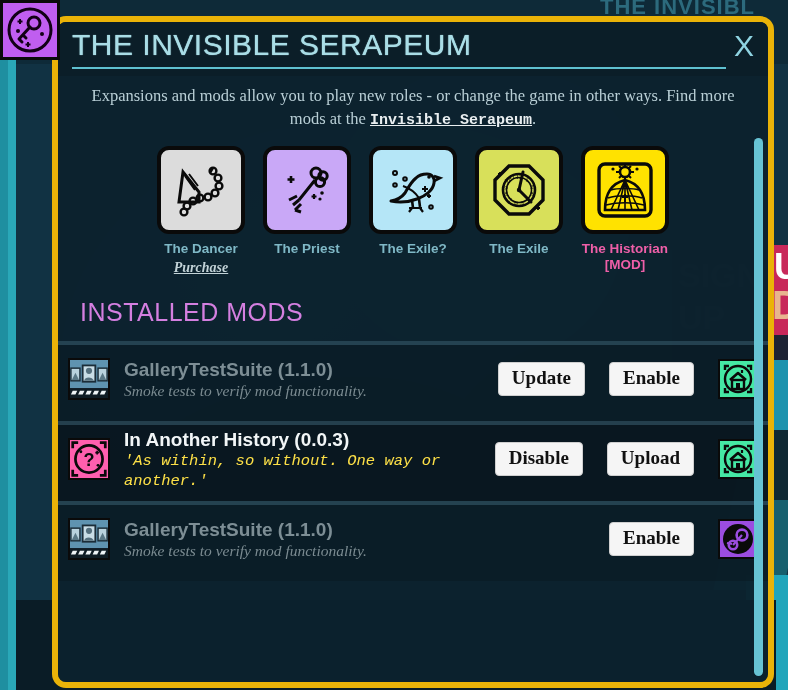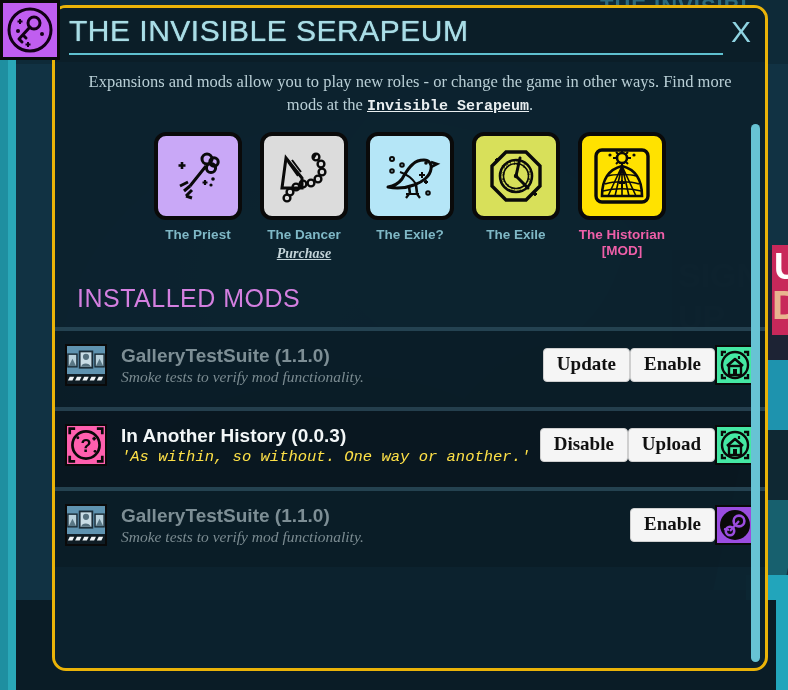--- a/index.html
+++ b/index.html
@@ -61,23 +61,23 @@
     position:absolute;left:120px;top:380px;width:420px;height:300px;
     background:#143c4f;border-radius:45% 55% 60% 40%;transform:rotate(-10deg);opacity:.7;
   }
   .bg-blob3{
     position:absolute;left:420px;top:330px;width:200px;height:330px;
     background:#0f2f3e;border-radius:55% 45% 50% 50%;transform:rotate(25deg);opacity:.8;
   }
 
   
   #modal{
-    position:absolute;left:52px;top:5px;width:710px;height:660px;
+    position:absolute;left:52px;top:16px;width:710px;height:660px;
     background:rgba(12,33,44,0.93);
-    border:3px solid #eab308;
+    border:6px solid #eab308;
     border-radius:14px;
     overflow:hidden;
   }
   #modal-header{
     position:relative;height:54px;background:#0b1e28;
   }
   .modal-title{
     position:absolute;left:14px;top:6px;
     font-family:"Liberation Sans", sans-serif;
     font-size:30px;font-weight:normal;letter-spacing:.5px;
@@ -155,21 +155,21 @@
   .mod-name{
     font-family:"Liberation Sans", sans-serif;
     font-weight:bold;font-size:19px;line-height:23px;color:#7d8e95;
   }
   .mod-row.enabled .mod-name{color:#f2f6f7;}
   .mod-desc{
     font-family:"Liberation Serif", serif;
     font-style:italic;font-size:15.5px;line-height:20px;color:#7b8b91;
   }
   .mod-row.enabled .mod-desc{color:#fde047;font-family:Liberation Mono, monospace;}
-  .mod-actions{display:flex;align-items:center;gap:0;flex:0 0 auto;}
+  .mod-actions{display:flex;align-items:center;gap:24px;flex:0 0 auto;}
   .btn{
     background:#f5f5f5;color:#111;border:1px solid #cfcfcf;border-radius:4px;
     font-family:"Liberation Serif", serif;font-weight:bold;font-size:19px;
     padding:3px 13px 5px 13px;cursor:pointer;line-height:24px;
   }
   .src-badge{
     width:40px;height:40px;flex:0 0 40px;border:2px solid #0a0a0a;box-sizing:border-box;
     display:flex;align-items:center;justify-content:center;
   }
   .src-local{background:#45e8a4;}
@@ -245,39 +245,20 @@
   </div>
 
   <div id="modal-body">
     <div class="body-tint"></div>
 
     <div class="intro">
       <span>Expansions and mods allow you to play new roles - or change the game in other ways. Find more mods at the </span><a href="#">Invisible Serapeum</a><span>.</span>
     </div>
 
     <div class="roles">
-
-      <div class="role">
-        <div class="role-tile" style="background:#c9a8f7;">
-          <svg width="64" height="64" viewBox="0 0 64 64">
-            <g fill="none" stroke="#0a0a0a" stroke-width="3">
-              <circle cx="41" cy="15" r="5"></circle>
-                <circle cx="48" cy="18" r="4.2"></circle>
-              <circle cx="45" cy="24" r="4.6"></circle>
-              <path d="M40 22 L24 42 M24 42 L18 47 M22 38 L14 42"></path>
-              <path d="M26 46 L20 52 M20 52 L26 54"></path>
-            </g>
-            <path d="M16 18 l0 7 M12.5 21.5 l7 0" stroke="#0a0a0a" stroke-width="2.6"></path>
-            <path d="M39 36 l0 5 M36.5 38.5 l5 0" stroke="#0a0a0a" stroke-width="2.2"></path>
-            <circle cx="47" cy="35" r="1.8" fill="#0a0a0a"></circle>
-            <circle cx="45" cy="41" r="1.6" fill="#0a0a0a"></circle>
-          </svg>
-        </div>
-        <div class="role-label">The Priest</div>
-      </div>
 
       <div class="role">
         <div class="role-tile" style="background:#dcdcdc;">
           <svg width="64" height="64" viewBox="0 0 64 64">
             <path d="M14 14 L30 34 L30 44 L10 44 Z" fill="none" stroke="#0a0a0a" stroke-width="3"></path>
             <path d="M16 18 L26 32 M20 16 L29 28" stroke="#0a0a0a" stroke-width="2"></path>
             <g fill="none" stroke="#0a0a0a" stroke-width="2.4">
               <circle cx="44" cy="13" r="3.4"></circle>
                 <circle cx="49" cy="20" r="3.4"></circle>
               <circle cx="50" cy="28" r="3.4"></circle>
@@ -286,20 +267,39 @@
                 <circle cx="31" cy="40" r="3.4"></circle>
               <circle cx="24" cy="43" r="3.4"></circle>
                 <circle cx="18" cy="48" r="3.4"></circle>
               <circle cx="15" cy="54" r="3.4"></circle>
             </g>
             <path d="M41 15 l3 -5" stroke="#0a0a0a" stroke-width="2.4" fill="none"></path>
           </svg>
         </div>
         <div class="role-label">The Dancer</div>
         <div class="role-sub">Purchase</div>
+      </div>
+
+      <div class="role">
+        <div class="role-tile" style="background:#c9a8f7;">
+          <svg width="64" height="64" viewBox="0 0 64 64">
+            <g fill="none" stroke="#0a0a0a" stroke-width="3">
+              <circle cx="41" cy="15" r="5"></circle>
+                <circle cx="48" cy="18" r="4.2"></circle>
+              <circle cx="45" cy="24" r="4.6"></circle>
+              <path d="M40 22 L24 42 M24 42 L18 47 M22 38 L14 42"></path>
+              <path d="M26 46 L20 52 M20 52 L26 54"></path>
+            </g>
+            <path d="M16 18 l0 7 M12.5 21.5 l7 0" stroke="#0a0a0a" stroke-width="2.6"></path>
+            <path d="M39 36 l0 5 M36.5 38.5 l5 0" stroke="#0a0a0a" stroke-width="2.2"></path>
+            <circle cx="47" cy="35" r="1.8" fill="#0a0a0a"></circle>
+            <circle cx="45" cy="41" r="1.6" fill="#0a0a0a"></circle>
+          </svg>
+        </div>
+        <div class="role-label">The Priest</div>
       </div>
 
       <div class="role">
         <div class="role-tile" style="background:#b5e6f7;">
           <svg width="64" height="64" viewBox="0 0 64 64">
             <path d="M46 16 c5 0 8 4 7 9 c-1 7 -8 13 -17 16 c-8 3 -17 4 -26 2 c6 -1 11 -4 14 -8 c3 -5 6 -11 11 -15 c3 -3 7 -4 11 -4 z" fill="none" stroke="#0a0a0a" stroke-width="3" stroke-linejoin="round"></path>
             <path d="M53 18 l6 2 l-6 3" fill="none" stroke="#0a0a0a" stroke-width="2.6"></path>
             <circle cx="48" cy="19" r="1.8" fill="#0a0a0a"></circle>
             <path d="M31 42 l1 8 M38 41 l1 8" stroke="#0a0a0a" stroke-width="2.6" fill="none"></path>
             <path d="M28 50 l8 0 M35 50 l6 0 M31 50 l-3 4 M39 50 l3 4" stroke="#0a0a0a" stroke-width="2.2" fill="none"></path>

